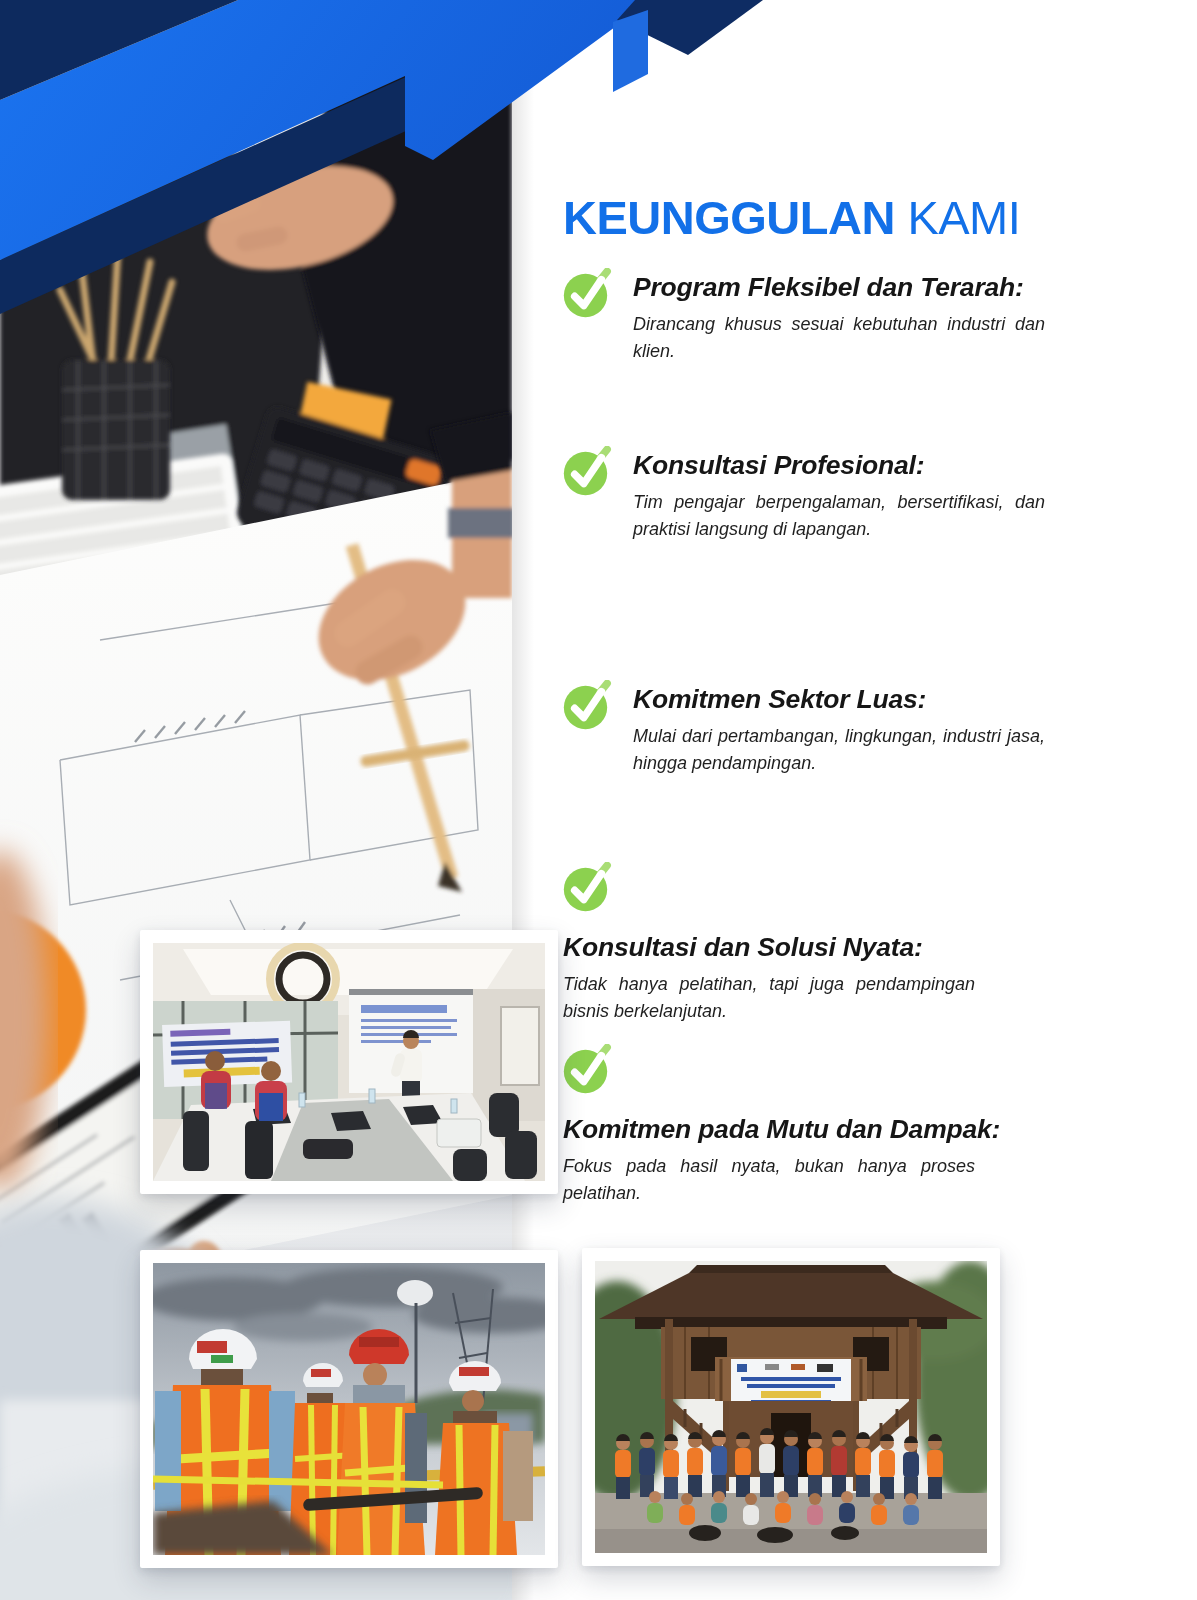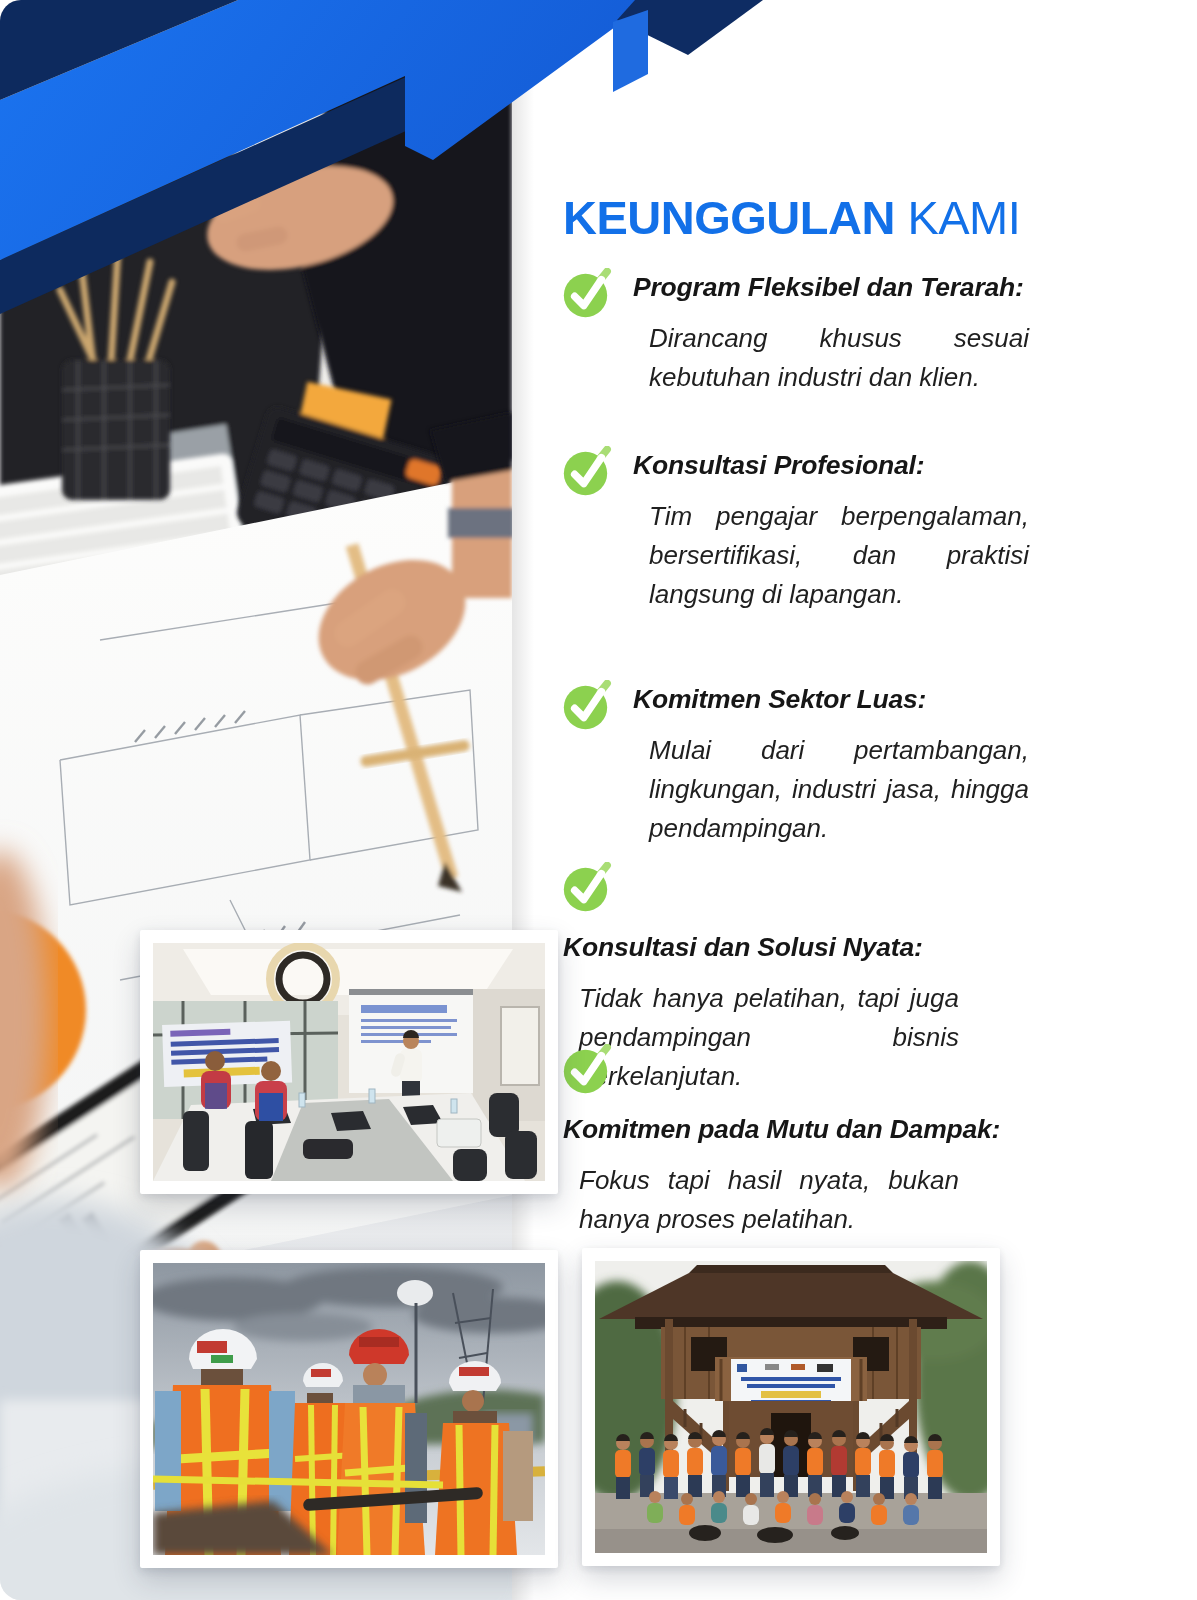--- a/index.html
+++ b/index.html
@@ -1,42 +1,41 @@
 <!DOCTYPE html>
 <html><head>
 <meta charset="utf-8">
 <style>
   html,body{margin:0;padding:0;background:#ffffff;}
   #page{
     position:relative;width:1197px;height:1600px;margin:0 auto;
     background:#ffffff;overflow:hidden;
     font-family:"Liberation Sans","DejaVu Sans",sans-serif;
-    border-radius:21px;
   }
   
   #photo-main{position:absolute;left:0;top:0;width:512px;height:1600px;}
   #photo-edge-shadow{
     position:absolute;left:512px;top:0;width:22px;height:1600px;
     background:linear-gradient(to right,rgba(0,0,0,.10),rgba(0,0,0,0));
     pointer-events:none;
   }
   
   #header-deco{position:absolute;left:0;top:0;width:1197px;height:340px;pointer-events:none;}
   
   #title{position:absolute;left:563px;top:190px;white-space:nowrap;
     font-size:47px;letter-spacing:-0.5px;color:#1270e8;}
   #title .strong{font-weight:bold;}
   #title .light{font-weight:normal;}
   .adv{position:absolute;left:563px;width:485px;display:flex;gap:20px;align-items:flex-start;font-style:italic;}
   .adv .check{flex:0 0 50px;width:50px;height:50px;margin-top:-4px;}
   .adv .txt{width:412px;}
   .adv .adv-heading{font-weight:bold;font-size:26.5px;color:#161616;
     letter-spacing:-0.2px;white-space:nowrap;margin:0 0 8px 0;}
-  .adv .adv-body{font-size:26px;color:#1f1f1f;line-height:1.5;
-    text-align:justify;margin:16px;}
+  .adv .adv-body{font-size:18px;color:#1f1f1f;line-height:1.5;
+    text-align:justify;margin:0;}
   #adv-0{top:272px;} #adv-1{top:450px;} #adv-2{top:684px;}
   #adv-3{top:866px;flex-direction:column;} #adv-4{top:1048px;flex-direction:column;}
   
   .frame{position:absolute;background:#ffffff;padding:13px;border-radius:2px;
     box-shadow:0 12px 28px rgba(40,50,70,.20),0 3px 8px rgba(40,50,70,.12);}
   .frame svg{display:block;}
   #frame-meeting{left:140px;top:930px;}
   #frame-workers{left:140px;top:1250px;}
   #frame-group{left:582px;top:1248px;}
 </style>
@@ -283,21 +282,21 @@
   </div>
 
   <div class="adv" id="adv-4">
     <svg class="check" viewBox="0 0 60 60">
       <circle cx="27" cy="33" r="26" fill="#8cd14f"></circle>
       <line x1="45" y1="14" x2="53" y2="4" stroke="#a9dd75" stroke-width="9" stroke-linecap="round"></line>
       <path d="M14 34 L25 45 L46 14" fill="none" stroke="#ffffff" stroke-width="9" stroke-linecap="round" stroke-linejoin="round"></path>
     </svg>
     <div class="txt">
       <p class="adv-heading">Komitmen pada Mutu dan Dampak:</p>
-      <p class="adv-body">Fokus tapi hasil nyata, bukan hanya proses pelatihan.</p>
+      <p class="adv-body">Fokus pada hasil nyata, bukan hanya proses pelatihan.</p>
     </div>
   </div>
 
   <div class="frame" id="frame-meeting" role="img" aria-label="training session in meeting room with presenter and screen">
     <svg width="392" height="238" viewBox="0 0 392 238">
       <rect width="392" height="238" fill="#e6e2da"></rect>
 
       <rect x="0" y="0" width="392" height="72" fill="#efece6"></rect>
       <polygon points="30,6 360,6 330,52 58,52" fill="#fbf9f5"></polygon>
       <circle cx="150" cy="36" r="33" fill="none" stroke="#e8d7ae" stroke-width="8"></circle>

